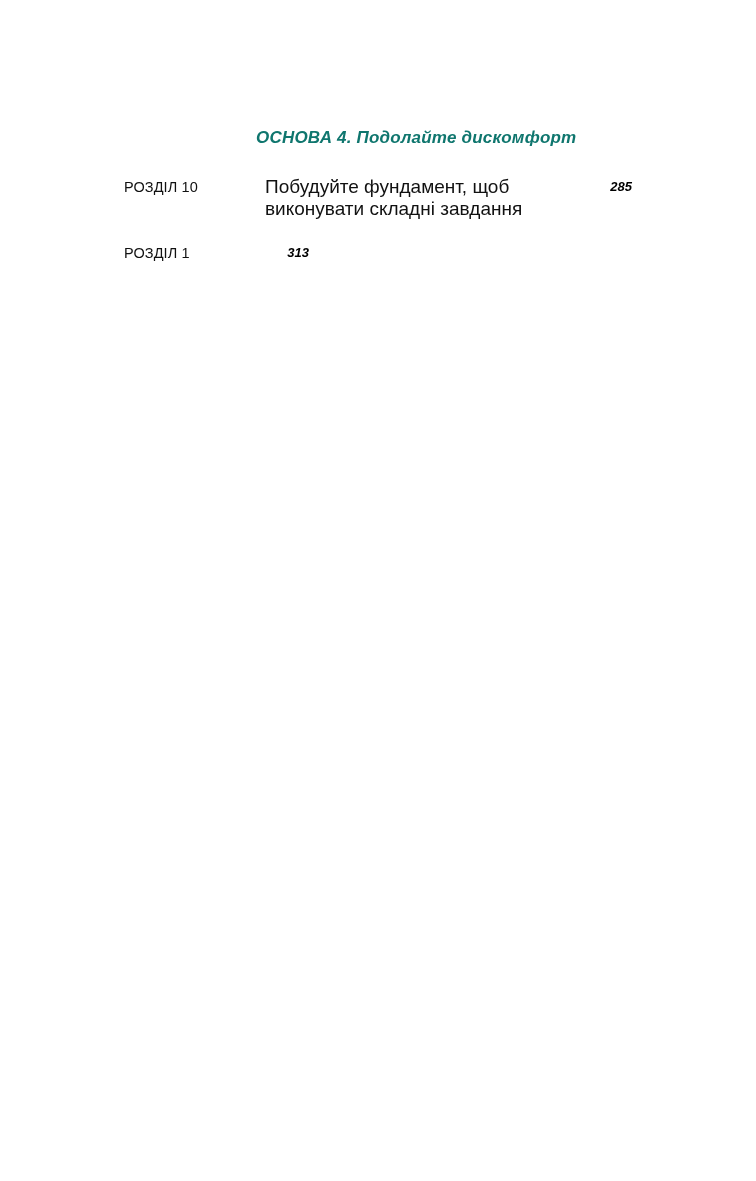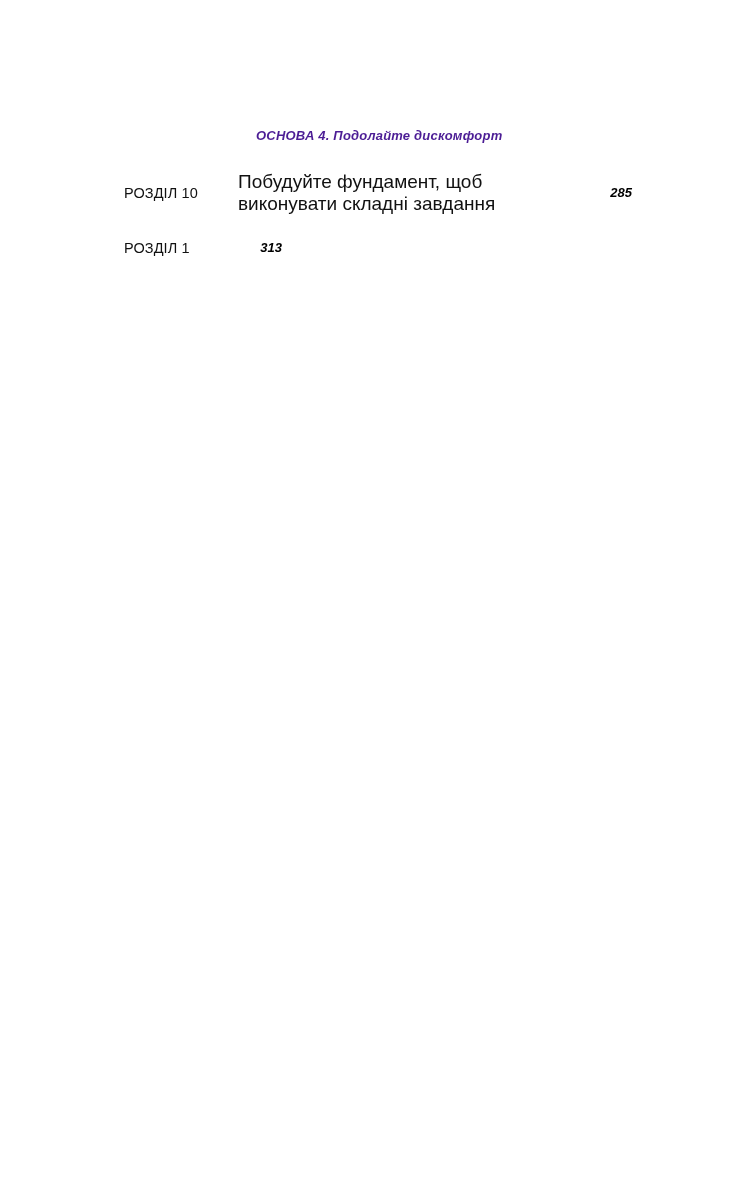--- a/index.html
+++ b/index.html
@@ -27,31 +27,32 @@
   .toc {
     position: absolute;
     left: 124px;
     top: 128px;
     width: 508px;
   }
 
   .section-heading {
     font-style: italic;
     font-weight: bold;
-    font-size: 13px;
+    font-size: 17px;
     letter-spacing: 0.2px;
     margin: 0 0 28px 0;
     padding-left: 132px;
-    color: #4c1d95;
+    color: #0f766e;
   }
 
   .entry {
     display: flex;
-    align-items: center;
+    align-items: flex-start;
     margin-bottom: 22px;
+    gap: 27px;
   }
 
   .entry-label {
     width: 114px;
     flex: 0 0 114px;
     font-size: 14.5px;
     line-height: 22px;
     color: #111111;
     letter-spacing: 0.1px;
   }

